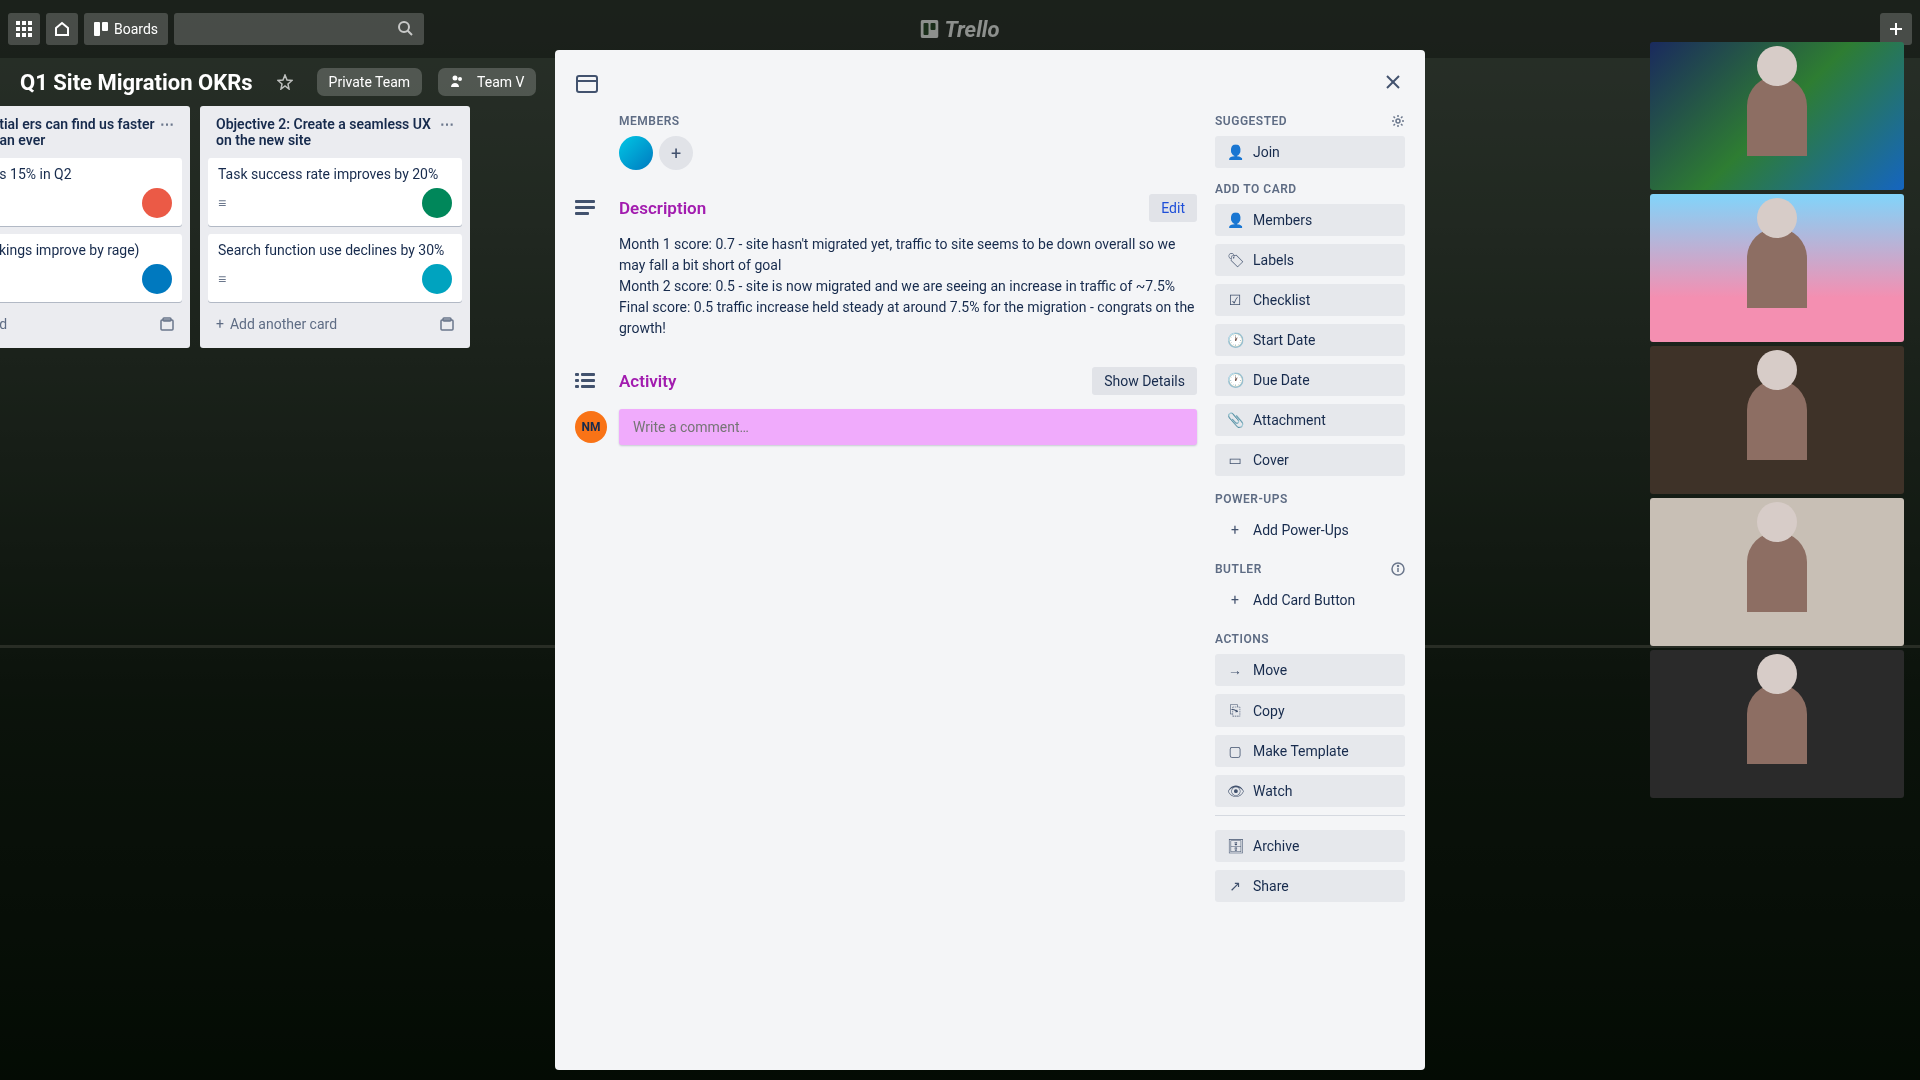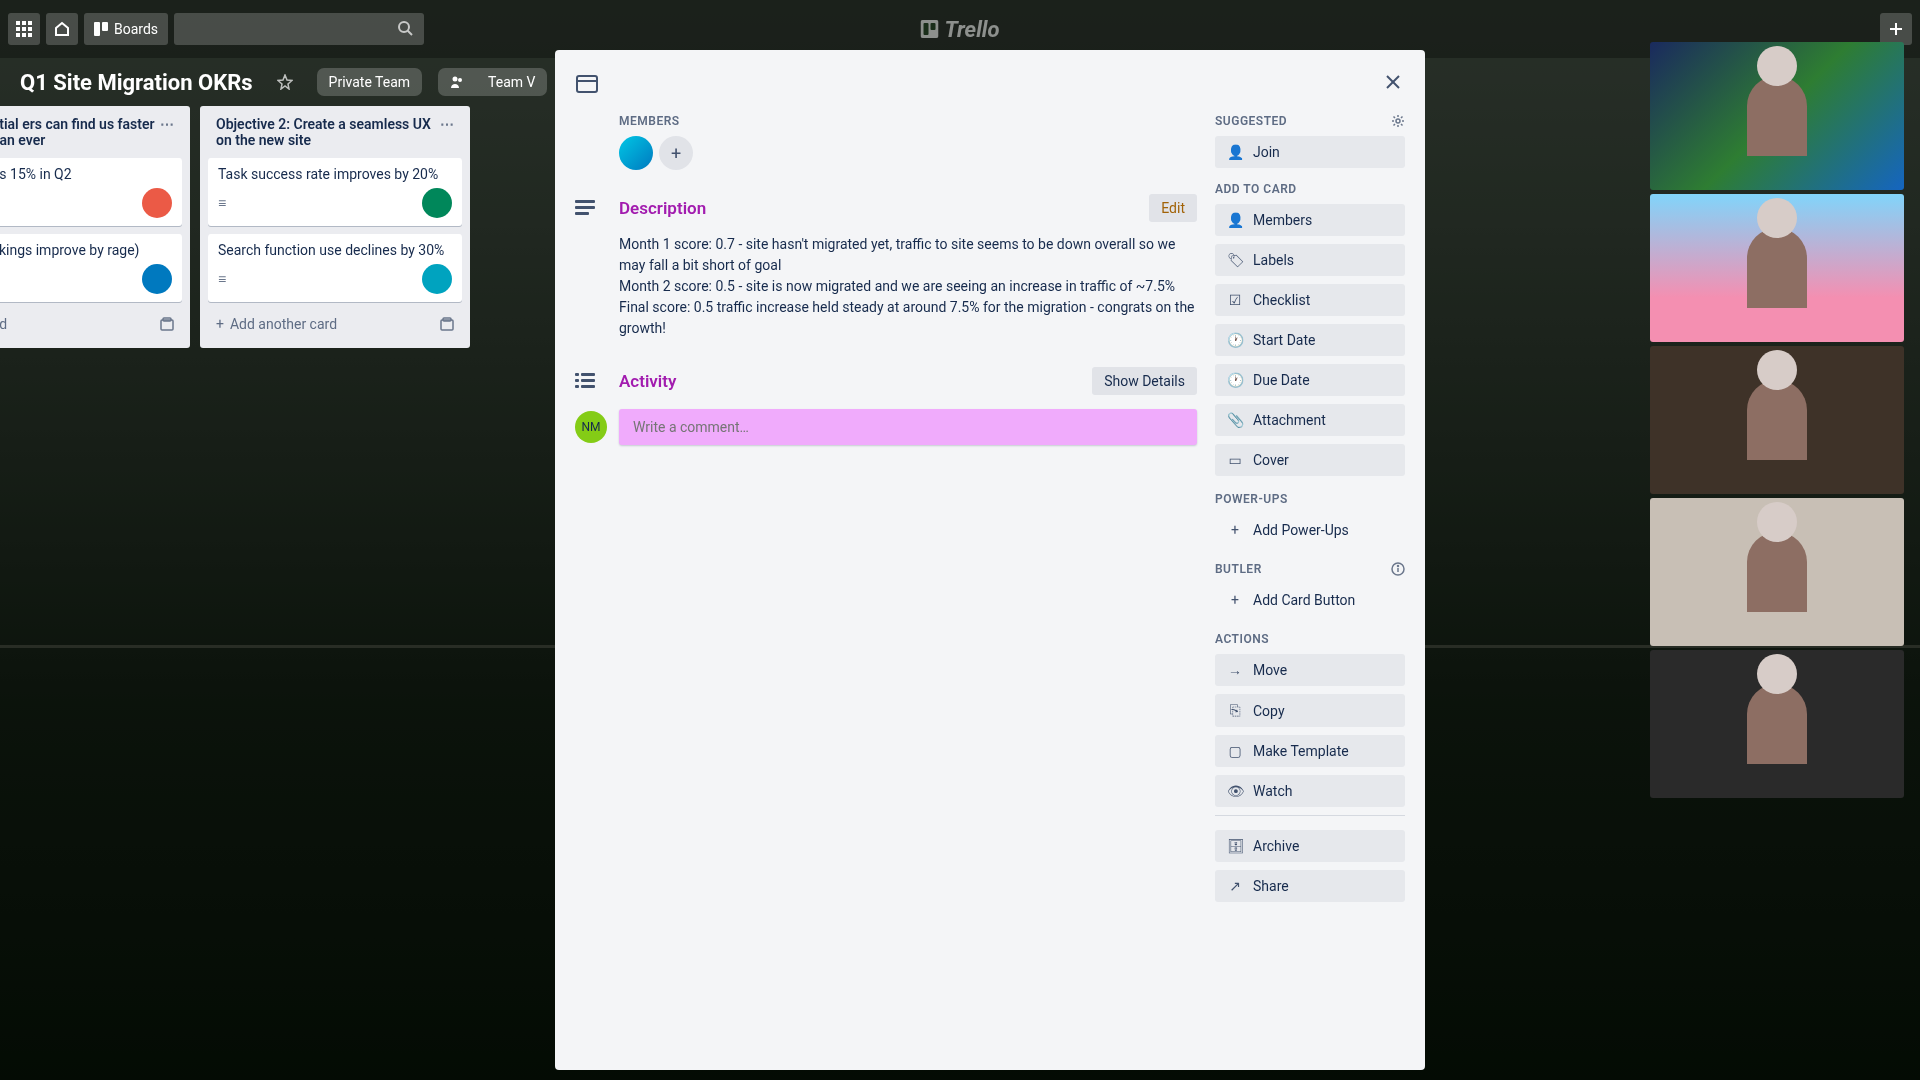--- a/index.html
+++ b/index.html
@@ -52,30 +52,30 @@
 .side-col { width: 190px; }
 
 .section-label { font-size: 12px; font-weight: 600; color: #5e6c84; letter-spacing: 0.5px; margin-bottom: 8px; display: flex; align-items: center; justify-content: space-between; }
 .members-row { display: flex; gap: 6px; margin-bottom: 24px; }
 .member-avatar { width: 34px; height: 34px; border-radius: 50%; }
 .add-member { width: 34px; height: 34px; border-radius: 50%; background: rgba(9,30,66,0.08); display: flex; align-items: center; justify-content: center; cursor: pointer; color: #42526e; font-size: 18px; }
 
 .section-heading-row { display: flex; align-items: center; gap: 14px; margin-left: -44px; margin-bottom: 12px; }
 .section-icon { color: #42526e; width: 30px; text-align: center; }
 .section-title { font-size: 17px; font-weight: 600; color: #a21caf; flex: 1; }
-.edit-btn { background: rgba(9,30,66,0.08); border: none; padding: 6px 12px; border-radius: 3px; font-size: 14px; color: #a16207; cursor: pointer; }
+.edit-btn { background: rgba(9,30,66,0.08); border: none; padding: 6px 12px; border-radius: 3px; font-size: 14px; color: #1d4ed8; cursor: pointer; }
 
 .desc-text { font-size: 14px; color: #172b4d; line-height: 1.5; margin-bottom: 28px; white-space: pre-line; }
 
 .activity-heading { display: flex; align-items: center; gap: 14px; margin-left: -44px; justify-content: space-between; margin-bottom: 14px; }
 .activity-left { display: flex; align-items: center; gap: 14px; }
 .show-details { background: rgba(9,30,66,0.08); border: none; padding: 6px 12px; border-radius: 3px; font-size: 14px; color: #172b4d; cursor: pointer; }
 
 .comment-row { display: flex; gap: 12px; margin-left: -44px; align-items: center; }
-.comment-avatar { width: 32px; height: 32px; border-radius: 50%; background: #84cc16; display: flex; align-items: center; justify-content: center; font-size: 12px; font-weight: 400; color: #172b4d; }
+.comment-avatar { width: 32px; height: 32px; border-radius: 50%; background: #f97316; display: flex; align-items: center; justify-content: center; font-size: 12px; font-weight: 700; color: #172b4d; }
 .comment-input { flex: 1; background: #f0abfc; border: none; box-shadow: 0 1px 2px rgba(9,30,66,0.2); border-radius: 3px; padding: 10px 14px; font-size: 14px; color: #5e6c84; }
 
 .side-btn { display: flex; align-items: center; gap: 10px; background: rgba(9,30,66,0.06); border: none; width: 100%; padding: 8px 12px; border-radius: 3px; font-size: 14px; color: #172b4d; cursor: pointer; margin-bottom: 8px; text-align: left; }
 .side-btn.ghost { background: transparent; }
 .side-btn .icon { width: 16px; text-align: center; color: #42526e; }
 .side-divider { height: 1px; background: rgba(9,30,66,0.13); margin: 8px 0 14px; }
 
 
 .video-panel { position: absolute; right: 16px; top: 42px; width: 254px; z-index: 20; display: flex; flex-direction: column; gap: 4px; }
 .video-tile { width: 254px; height: 148px; background: #333; border-radius: 3px; position: relative; overflow: hidden; }
@@ -144,21 +144,21 @@
 </div>
 
 <div class="board-header">
   <div class="board-title">Q1 Site Migration OKRs</div>
   <div class="board-star">
     <svg width="16" height="16" viewBox="0 0 16 16" fill="none" stroke="currentColor" stroke-width="1.5">
         <path d="M8 1l2 5 5 .5-4 3.5 1 5L8 12l-4 3 1-5-4-3.5 5-.5z"></path>
       </svg>
   </div>
   <div class="team-pill">Private Team</div>
-  <div class="team-pill" style="display:flex;align-items:center;gap:24px">
+  <div class="team-pill" style="display:flex;align-items:flex-start;gap:13px">
     <svg width="14" height="14" viewBox="0 0 14 14" fill="currentColor">
         <circle cx="5" cy="4" r="2.5"></circle>
         <circle cx="10" cy="5" r="2"></circle>
         <path d="M1 13c0-2.5 2-4 4-4s4 1.5 4 4"></path>
       </svg>
     <span>Team V</span>
   </div>
 </div>
 
 <div class="board">

